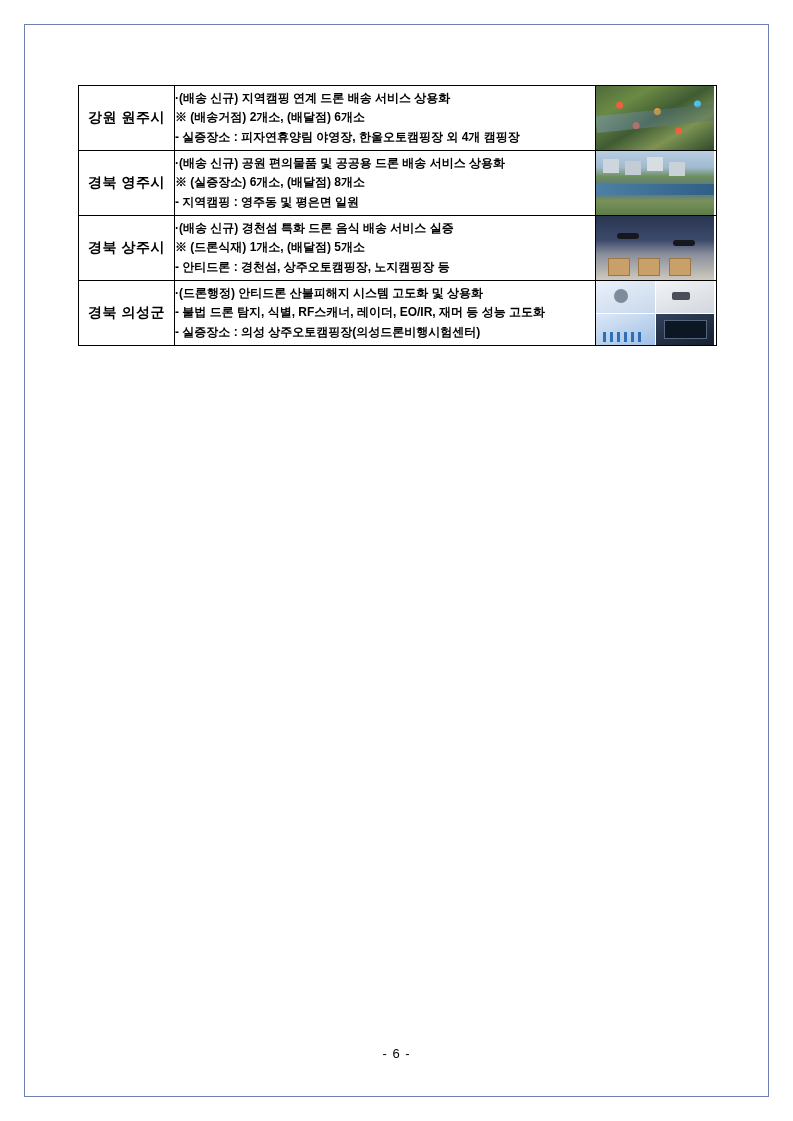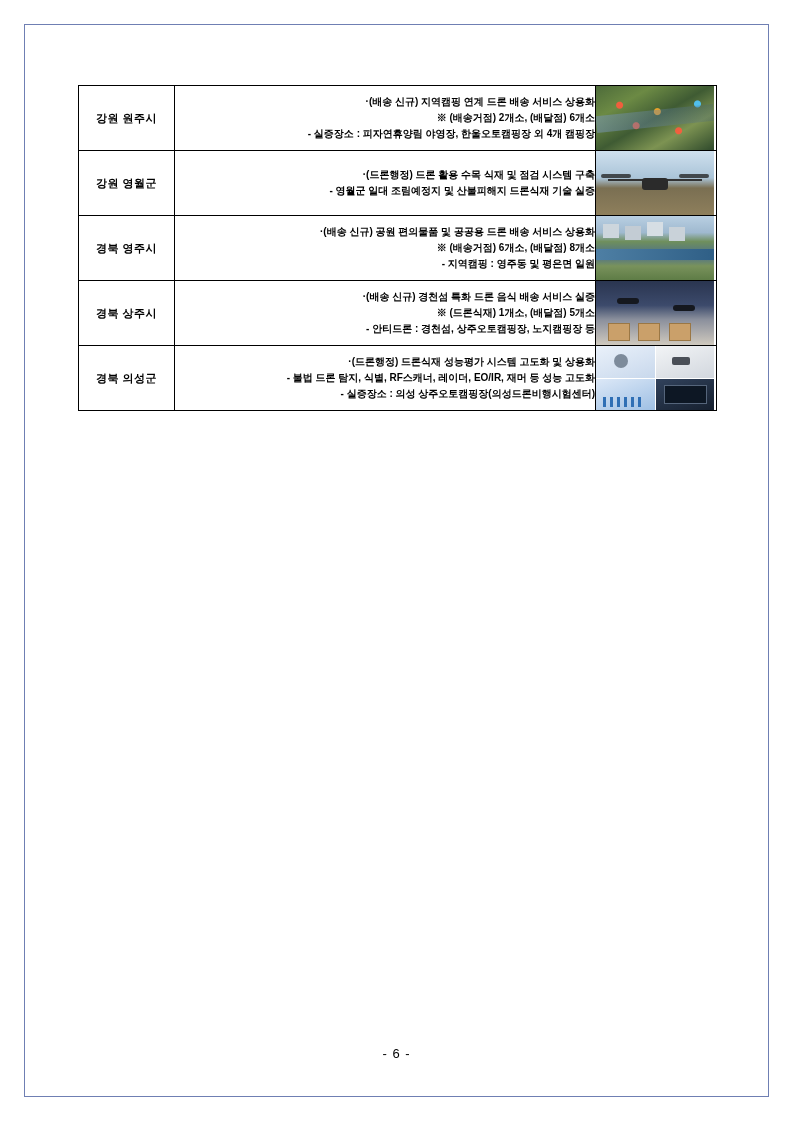--- a/index.html
+++ b/index.html
@@ -44,29 +44,28 @@
   }
   table.main-table td {
     border: 1px solid #000000;
     padding: 0;
     vertical-align: middle;
   }
   td.region-cell {
     width: 95px;
     text-align: center;
     font-weight: bold;
-    font-size: 11px;
+    font-size: 14px;
     letter-spacing: 0.5px;
   }
   td.desc-cell {
     width: 420px;
     padding: 8px 9px 8px 10px;
-    font-size: 10px;
+    font-size: 12px;
     line-height: 1.62;
-    text-align: right;
   }
   td.img-cell {
     width: 120px;
     padding: 0;
     text-align: center;
     vertical-align: middle;
   }
   .lines > div {
     white-space: nowrap;
     overflow: hidden;
@@ -233,45 +232,27 @@
               <div class="bold">·(배송 신규) 지역캠핑 연계 드론 배송 서비스 상용화</div>
               <div class="bold">※ (배송거점) 2개소, (배달점) 6개소</div>
               <div class="bold">- 실증장소 : 피자연휴양림 야영장, 한울오토캠핑장 외 4개 캠핑장</div>
             </div>
           </td>
           <td class="img-cell">
             <div class="thumb thumb-aerial"></div>
           </td>
         </tr>
 
-        <tr>
-          <td class="region-cell">강원 영월군</td>
-          <td class="desc-cell">
-            <div class="lines">
-              <div class="bold">·(드론행정) 드론 활용 수목 식재 및 점검 시스템 구축</div>
-              <div class="bold">- 영월군 일대 조림예정지 및 산불피해지 드론식재 기술 실증</div>
-            </div>
-          </td>
-          <td class="img-cell">
-            <div class="thumb thumb-drone-field">
-              <div class="arm l"></div>
-              <div class="arm r"></div>
-              <div class="rotor l"></div>
-              <div class="rotor r"></div>
-              <div class="body"></div>
-            </div>
-          </td>
-        </tr>
 
         <tr>
           <td class="region-cell">경북 영주시</td>
           <td class="desc-cell">
             <div class="lines">
               <div class="bold">·(배송 신규) 공원 편의물품 및 공공용 드론 배송 서비스 상용화</div>
-              <div class="bold">※ (배송거점) 6개소, (배달점) 8개소</div>
+              <div class="bold">※ (실증장소) 6개소, (배달점) 8개소</div>
               <div class="bold">- 지역캠핑 : 영주동 및 평은면 일원</div>
             </div>
           </td>
           <td class="img-cell">
             <div class="thumb thumb-park"></div>
           </td>
         </tr>
 
         <tr>
           <td class="region-cell">경북 상주시</td>
@@ -290,21 +271,21 @@
               <div class="box b2"></div>
               <div class="box b3"></div>
             </div>
           </td>
         </tr>
 
         <tr>
           <td class="region-cell">경북 의성군</td>
           <td class="desc-cell">
             <div class="lines">
-              <div class="bold">·(드론행정) 드론식재 성능평가 시스템 고도화 및 상용화</div>
+              <div class="bold">·(드론행정) 안티드론 산불피해지 시스템 고도화 및 상용화</div>
               <div class="bold">- 불법 드론 탐지, 식별, RF스캐너, 레이더, EO/IR, 재머 등 성능 고도화</div>
               <div class="bold">- 실증장소 : 의성 상주오토캠핑장(의성드론비행시험센터)</div>
             </div>
           </td>
           <td class="img-cell">
             <div class="thumb thumb-collage">
               <div class="q q1"></div>
               <div class="q q2"></div>
               <div class="q q3"></div>
               <div class="q q4"></div>

